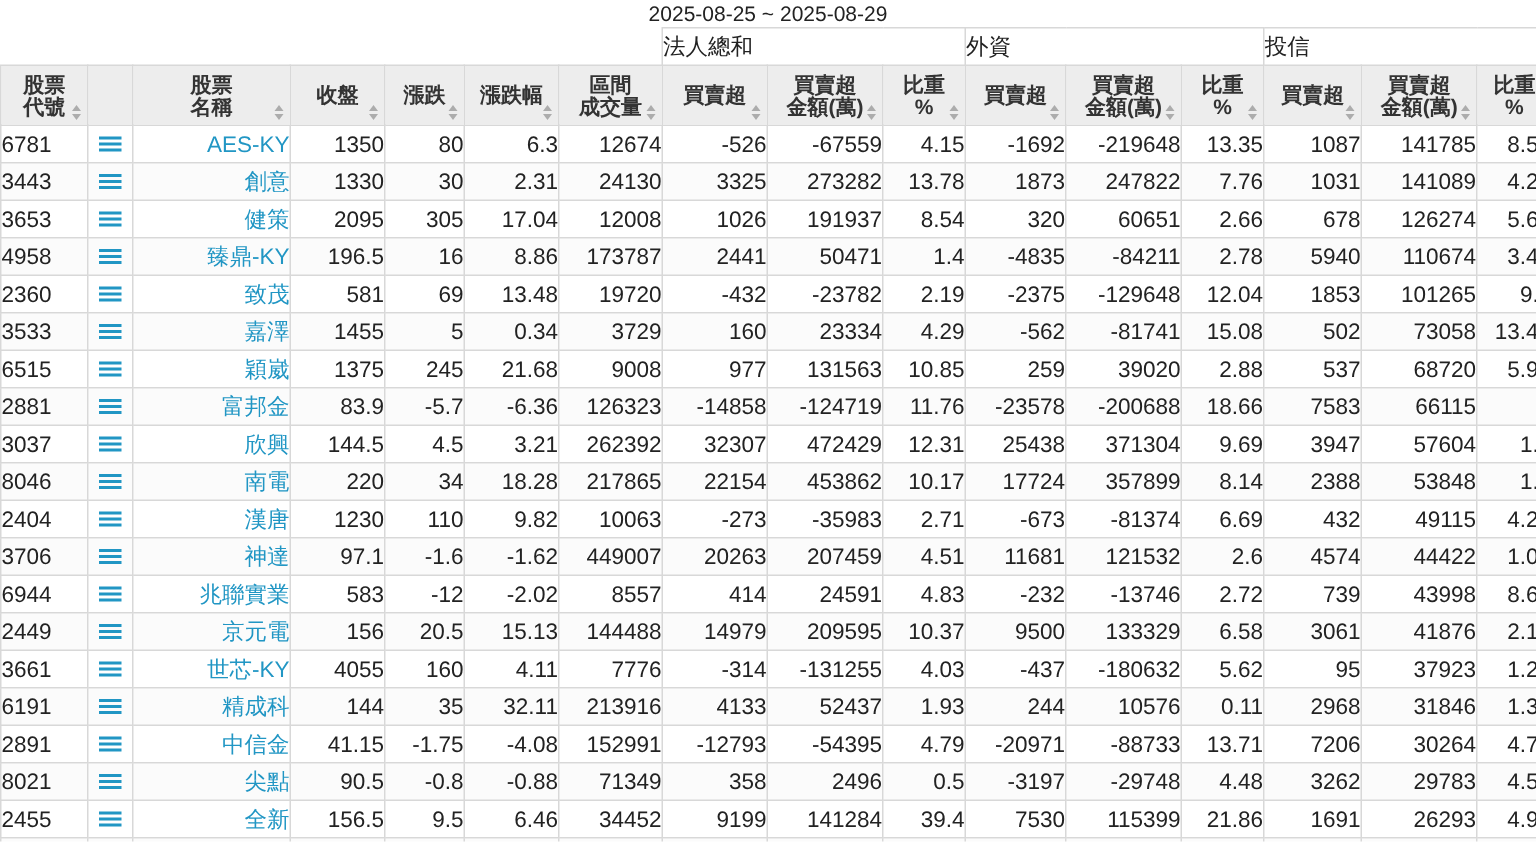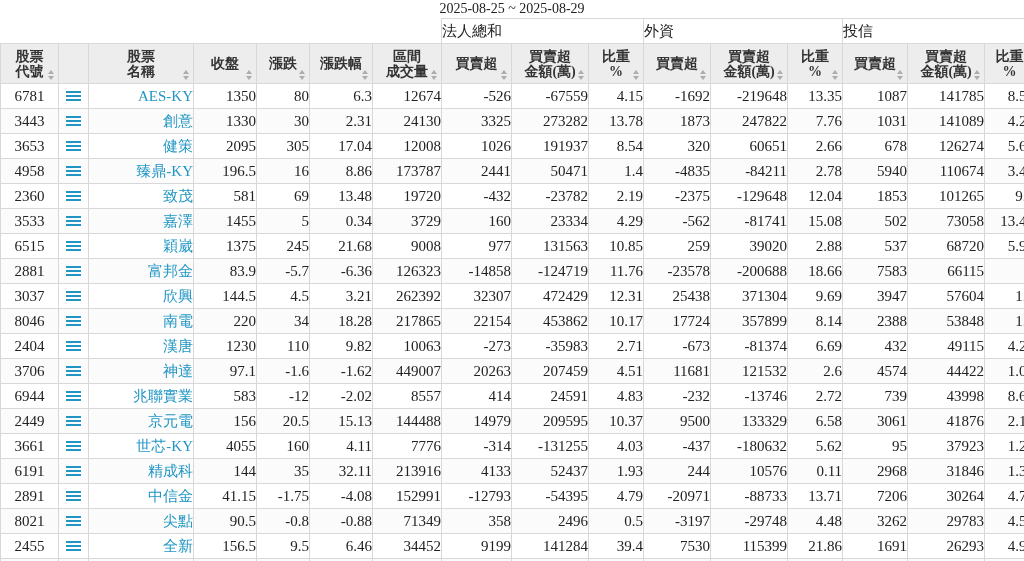--- a/index.html
+++ b/index.html
@@ -10,21 +10,20 @@
   body {
     width: 1024px;
     height: 561px;
     font-family: "Liberation Sans", sans-serif;
     overflow: hidden;
   }
   #app {
     width: 1024px;
     height: 561px;
     position: relative;
-    font-family: Liberation Serif, serif;
   }
   .title-bar {
     height: 18px;
     line-height: 18px;
     text-align: center;
     font-size: 14px;
     color: #222;
     background: #ffffff;
   }
   table.stock {
@@ -85,21 +84,21 @@
   }
   .sorter:before {
     top: 1px;
     border-bottom: 4px solid #777;
   }
   .sorter:after {
     bottom: 1px;
     border-top: 4px solid #777;
   }
   td.num { text-align: right; padding-right: 5px; color: #222; }
-  td.code { text-align: center; padding-left: 6px; color: #222; }
+  td.code { text-align: left; padding-left: 6px; color: #222; }
   td.name { text-align: right; padding-right: 6px; color: #2196c4; margin-left: 20px; }
   td.icon { text-align: center; }
   .list-icon {
     display: inline-block;
     width: 15px;
     height: 12px;
     position: relative;
     vertical-align: middle;
   }
   .list-icon i {

